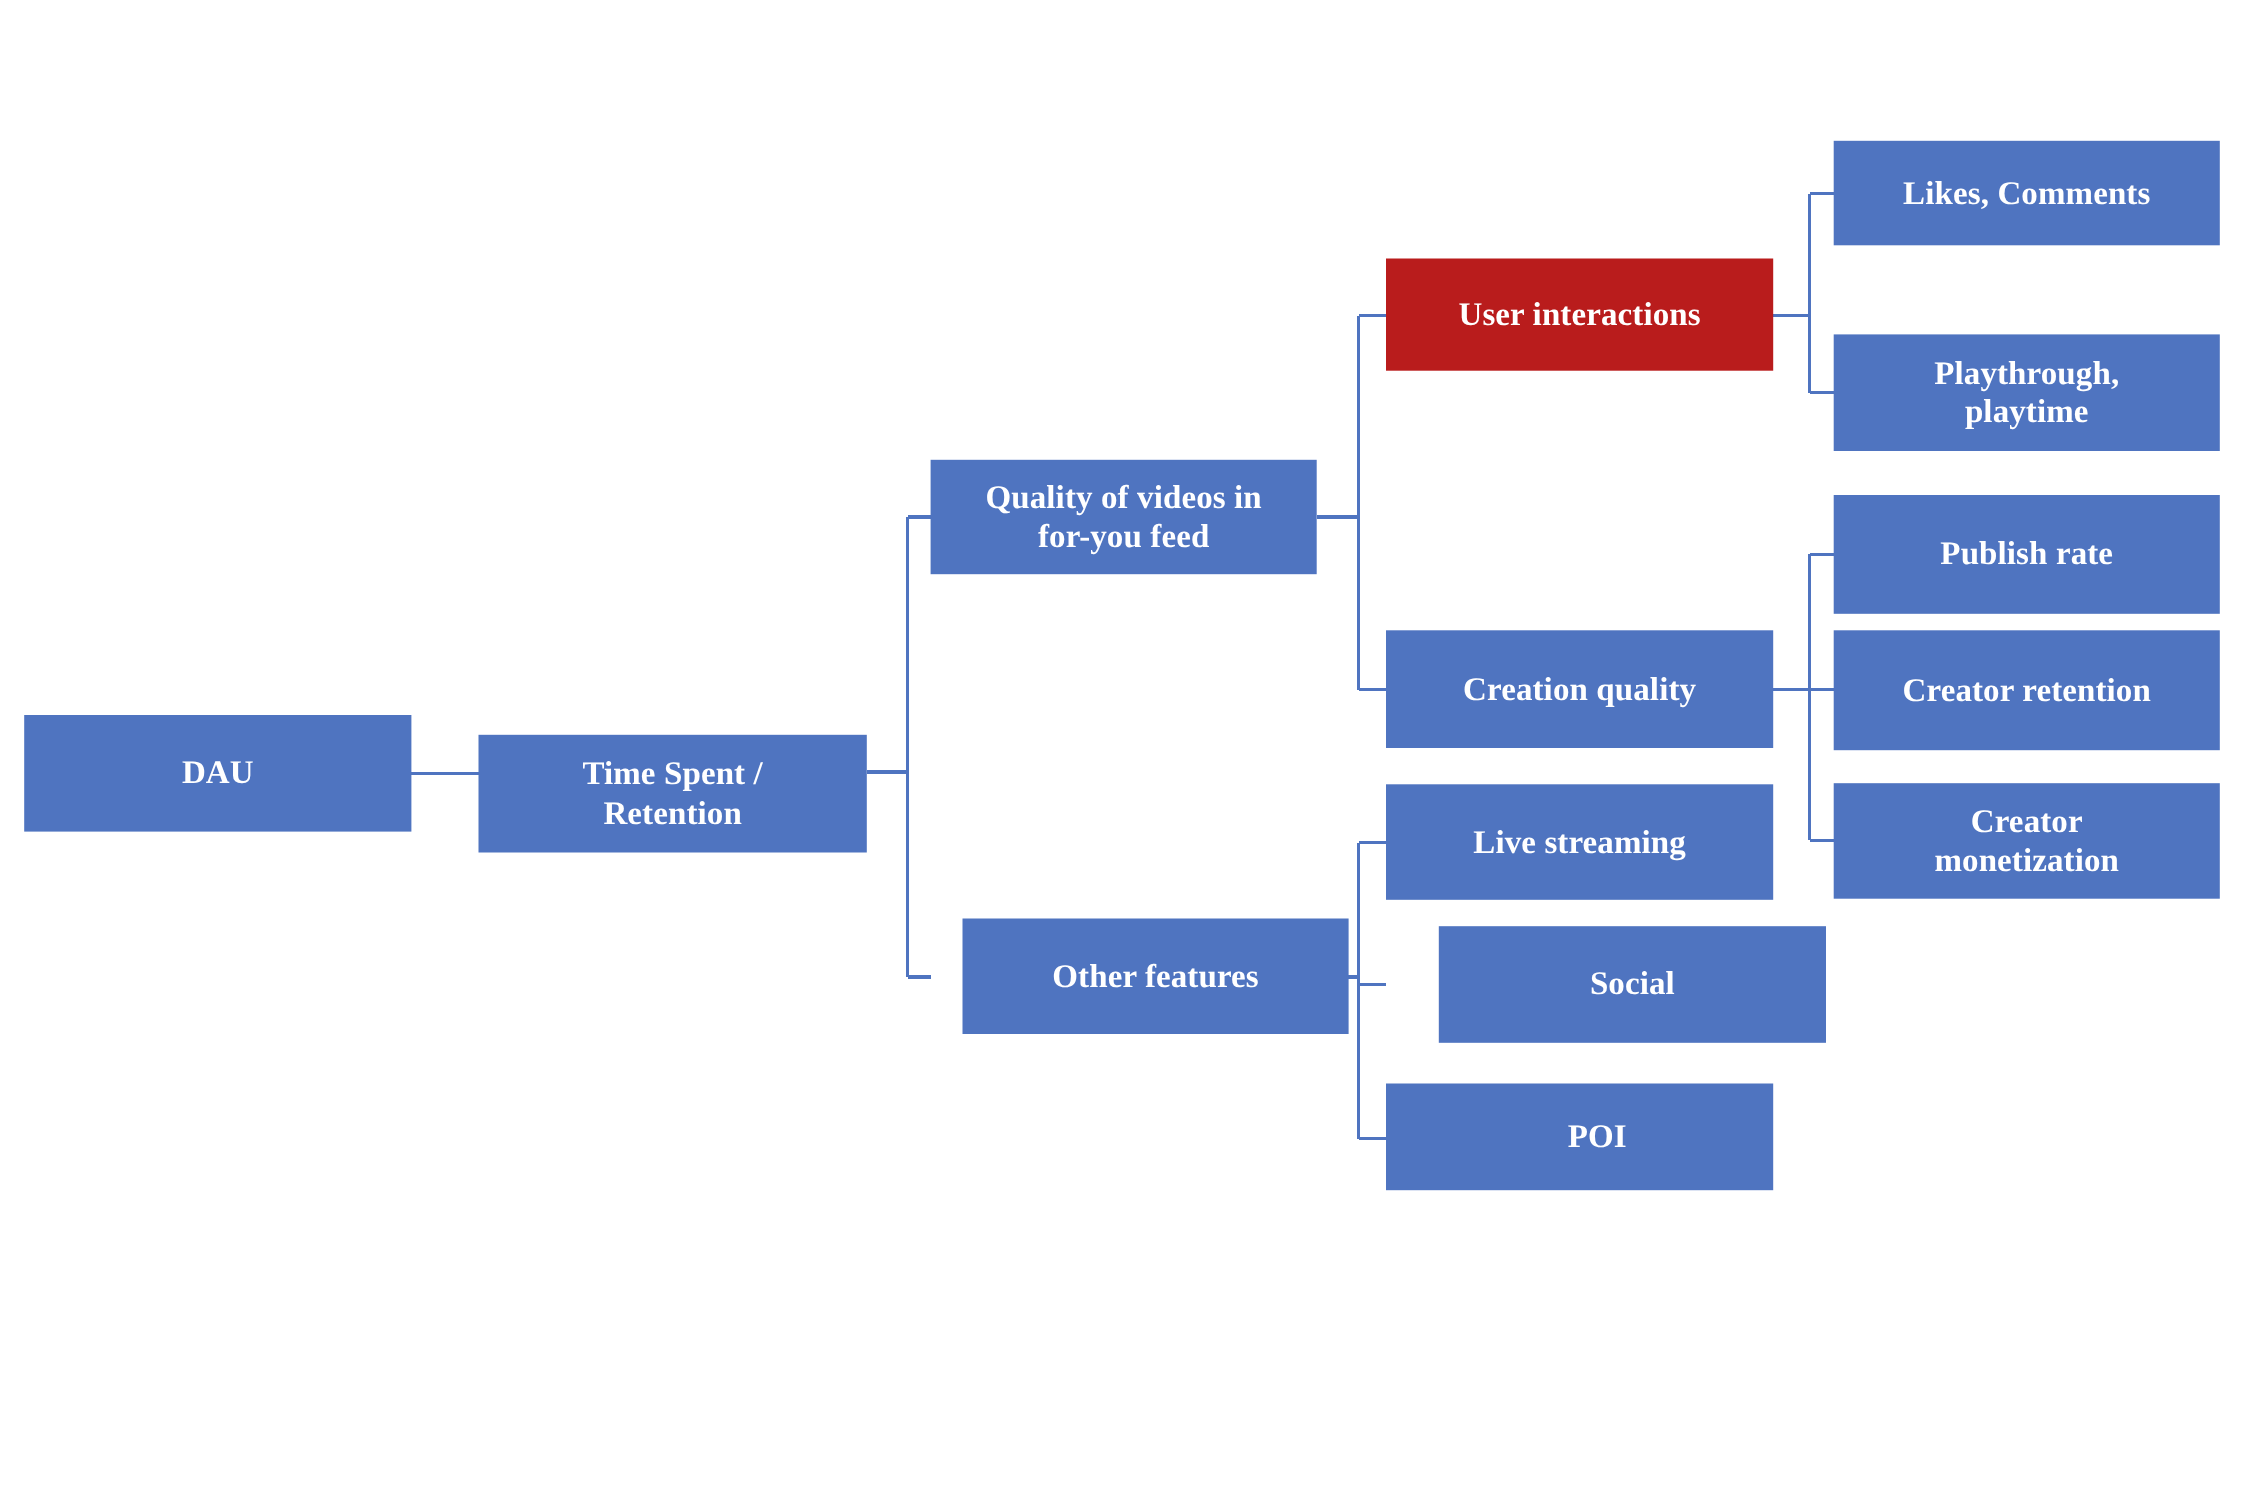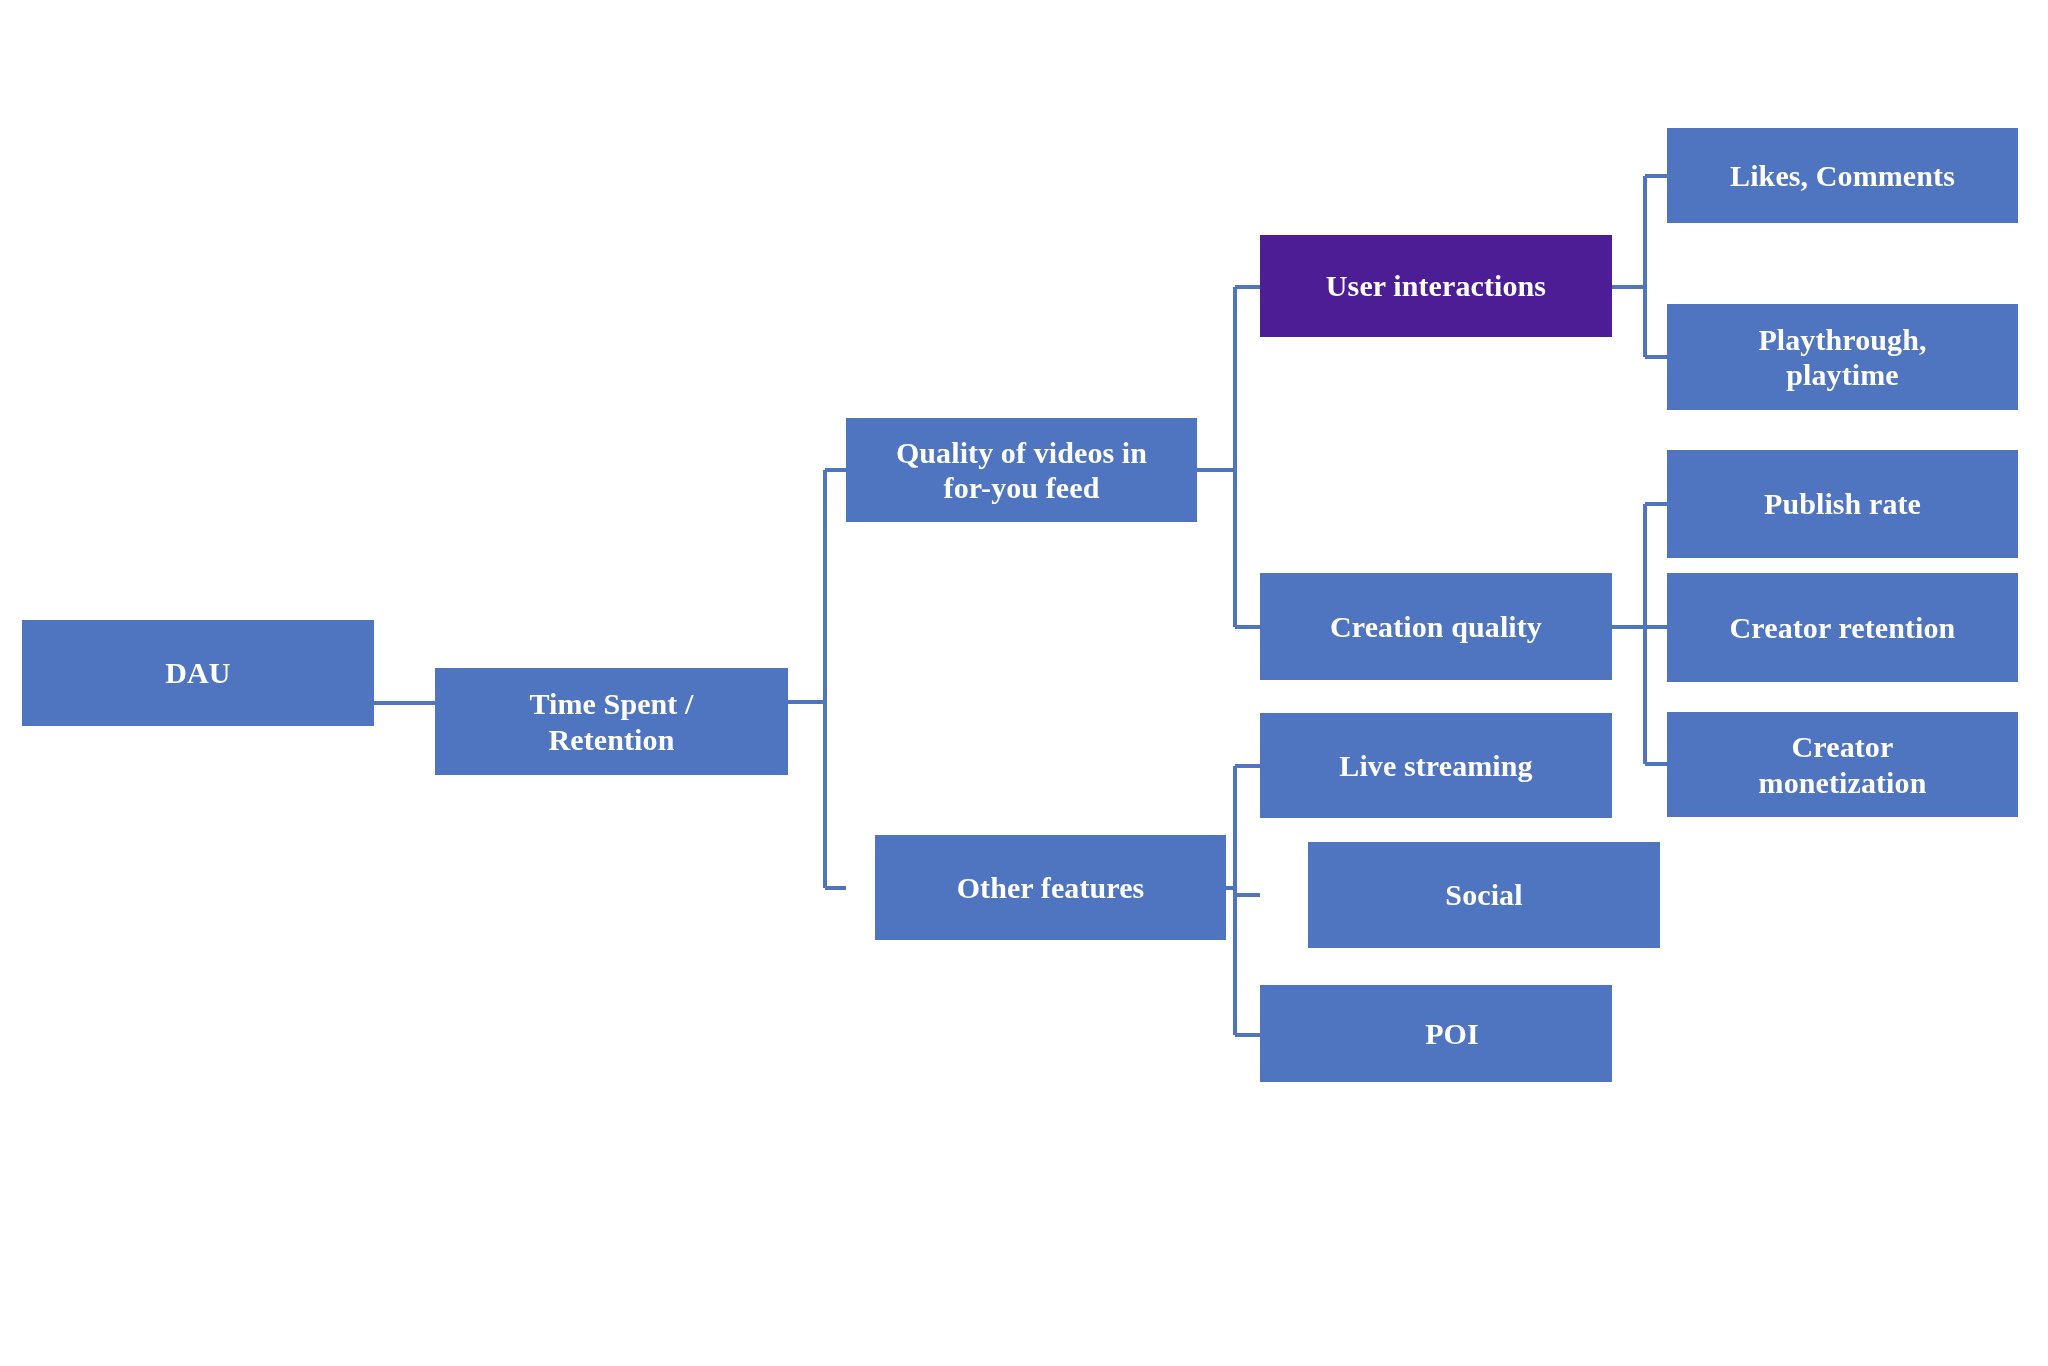--- a/index.html
+++ b/index.html
@@ -82,21 +82,21 @@
     <line x1="1645" y1="176" x2="1667" y2="176" stroke="#4F74C0"></line>
     <line x1="1645" y1="357" x2="1667" y2="357" stroke="#4F74C0"></line>
 
     <line x1="1612" y1="627" x2="1645" y2="627" stroke="#4F74C0"></line>
     <line x1="1645" y1="504" x2="1645" y2="764" stroke="#4F74C0"></line>
     <line x1="1645" y1="504" x2="1667" y2="504" stroke="#4F74C0"></line>
     <line x1="1645" y1="627" x2="1667" y2="627" stroke="#4F74C0"></line>
     <line x1="1645" y1="764" x2="1667" y2="764" stroke="#4F74C0"></line>
   </svg>
 
-  <div class="node" id="n-dau" style="left: 22px; top: 620px; width: 352px; height: 106px; background: rgb(79, 116, 192); color: rgb(255, 255, 255);">
+  <div class="node" id="n-dau" style="left: 22px; top: 650px; width: 352px; height: 106px; background: rgb(79, 116, 192); color: rgb(255, 255, 255);">
     <span class="label">DAU</span>
   </div>
 
   <div class="node" id="n-time_spent" style="left: 435px; top: 668px; width: 353px; height: 107px; background: rgb(79, 116, 192); color: #ffffff;">
     <span class="label">
       <span>Time Spent /</span><br>
       <span>Retention</span>
     </span>
   </div>
 
@@ -104,21 +104,21 @@
     <span class="label">
       <span>Quality of videos in</span><br>
       <span>for-you feed</span>
     </span>
   </div>
 
   <div class="node" id="n-other_features" style="left: 846px; top: 835px; width: 351px; height: 105px; background: rgb(79, 116, 192); color: rgb(255, 255, 255); margin-left: 29px;">
     <span class="label">Other features</span>
   </div>
 
-  <div class="node" id="n-user_interactions" style="left: 1260px; top: 235px; width: 352px; height: 102px; background: #4c1d95; color: rgb(255, 255, 255);">
+  <div class="node" id="n-user_interactions" style="left: 1260px; top: 235px; width: 352px; height: 102px; background: #b91c1c; color: rgb(255, 255, 255);">
     <span class="label">User interactions</span>
   </div>
 
   <div class="node" id="n-creation_quality" style="left: 1260px; top: 573px; width: 352px; height: 107px; background: rgb(79, 116, 192); color: rgb(255, 255, 255);">
     <span class="label">Creation quality</span>
   </div>
 
   <div class="node" id="n-live_streaming" style="left: 1260px; top: 713px; width: 352px; height: 105px; background: rgb(79, 116, 192); color: rgb(255, 255, 255);">
     <span class="label">Live streaming</span>
   </div>

